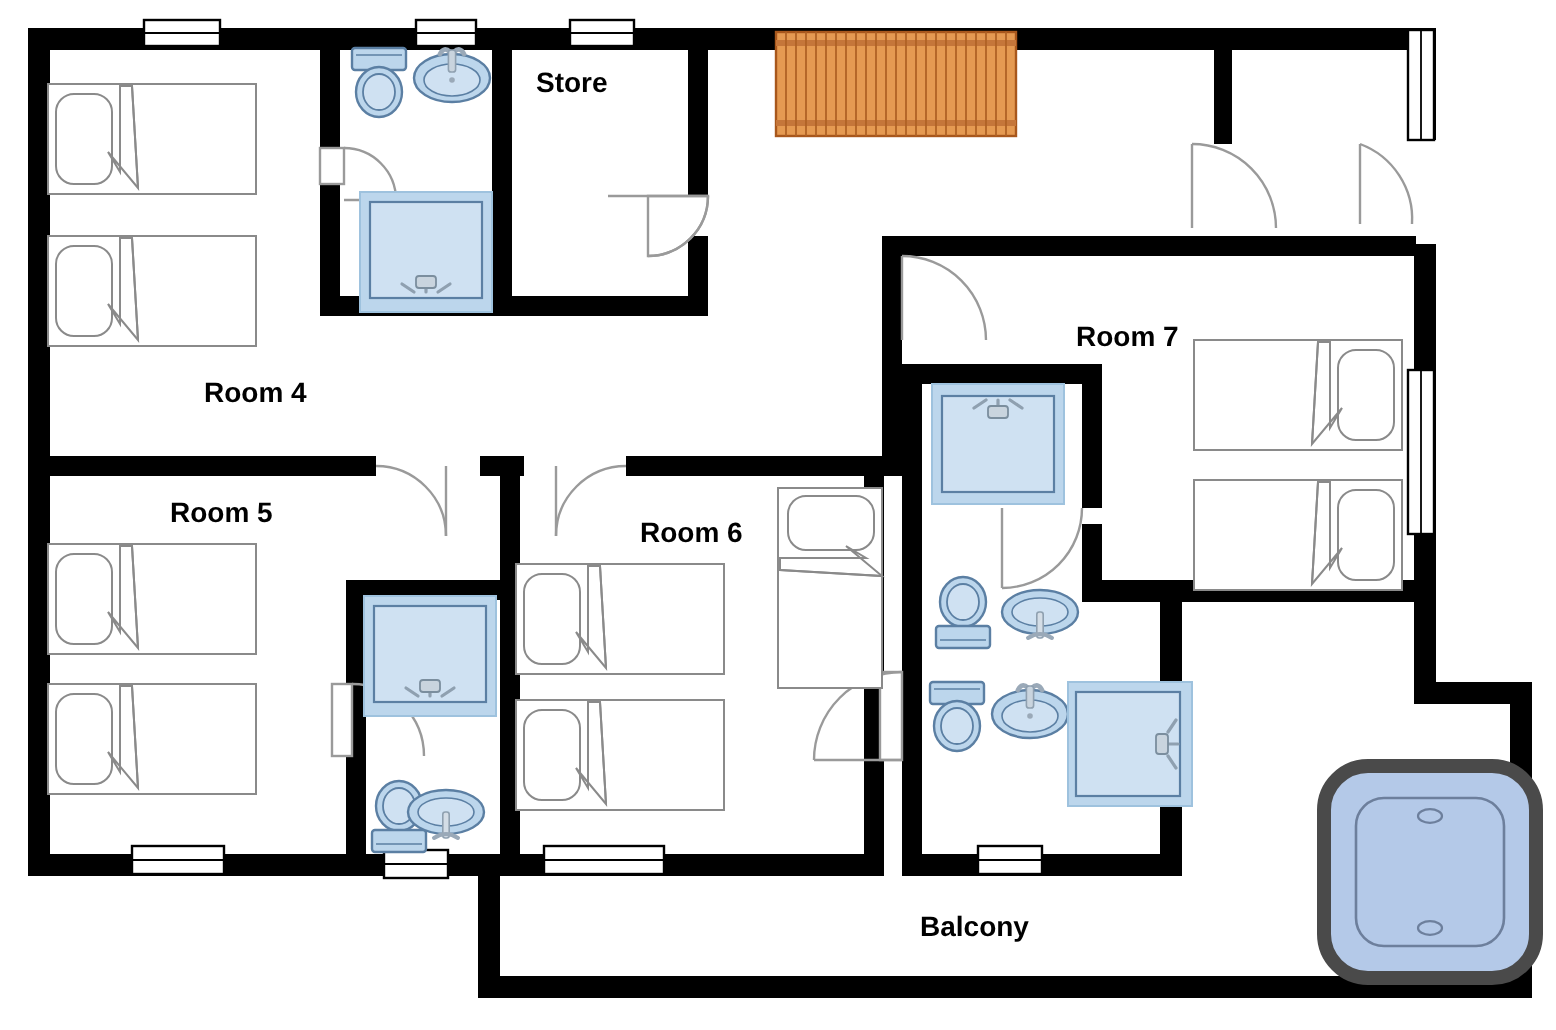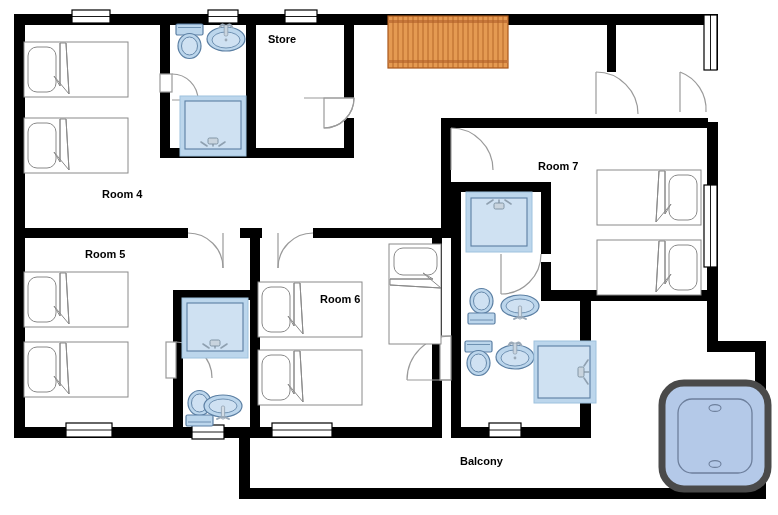--- a/index.html
+++ b/index.html
@@ -1,19 +1,19 @@
 <!DOCTYPE html>
 <html><head>
 <meta charset="utf-8">
 <style>
   html,body{margin:0;padding:0;background:#ffffff;}
   body{font-family:"Liberation Sans", sans-serif;}
   #plan{position:relative;width:778px;height:515px;background:#ffffff;overflow:hidden;}
   #plan svg{position:absolute;left:0;top:0;}
-  .rlabel{position:absolute;font-family:"Liberation Sans",sans-serif;font-weight:bold;font-size:11px;color:#000;white-space:nowrap;}
+  .rlabel{position:absolute;font-family:"Liberation Sans",sans-serif;font-weight:bold;font-size:14px;color:#000;white-space:nowrap;}
 </style>
 </head>
 <body>
 
 <div id="plan">
 
 <svg width="778" height="515" viewBox="0 0 778 515">
 
   <defs>
 
@@ -297,17 +297,17 @@
     <rect x="678" y="399" width="74" height="74" rx="14" ry="14" fill="#b4c9e8" stroke="#6d7f9c" stroke-width="1.3"></rect>
     <ellipse cx="715" cy="408" rx="6" ry="3.4" fill="#b4c9e8" stroke="#6d7f9c" stroke-width="1.1"></ellipse>
     <ellipse cx="715" cy="464" rx="6" ry="3.4" fill="#b4c9e8" stroke="#6d7f9c" stroke-width="1.1"></ellipse>
   </g>
 
 </svg>
 
 <div class="rlabel" style="left:78px;top:188px;margin-left:24px;">Room 4</div>
 <div class="rlabel" style="left:268px;top:33px;">Store</div>
 <div class="rlabel" style="left:85px;top:248px;">Room 5</div>
-<div class="rlabel" style="left:320px;top:258px;margin-top:35px;">Room 6</div>
+<div class="rlabel" style="left:320px;top:258px;">Room 6</div>
 <div class="rlabel" style="left:538px;top:160px;">Room 7</div>
 <div class="rlabel" style="left:460px;top:455px;">Balcony</div>
 
 </div>
 
 </body></html>

